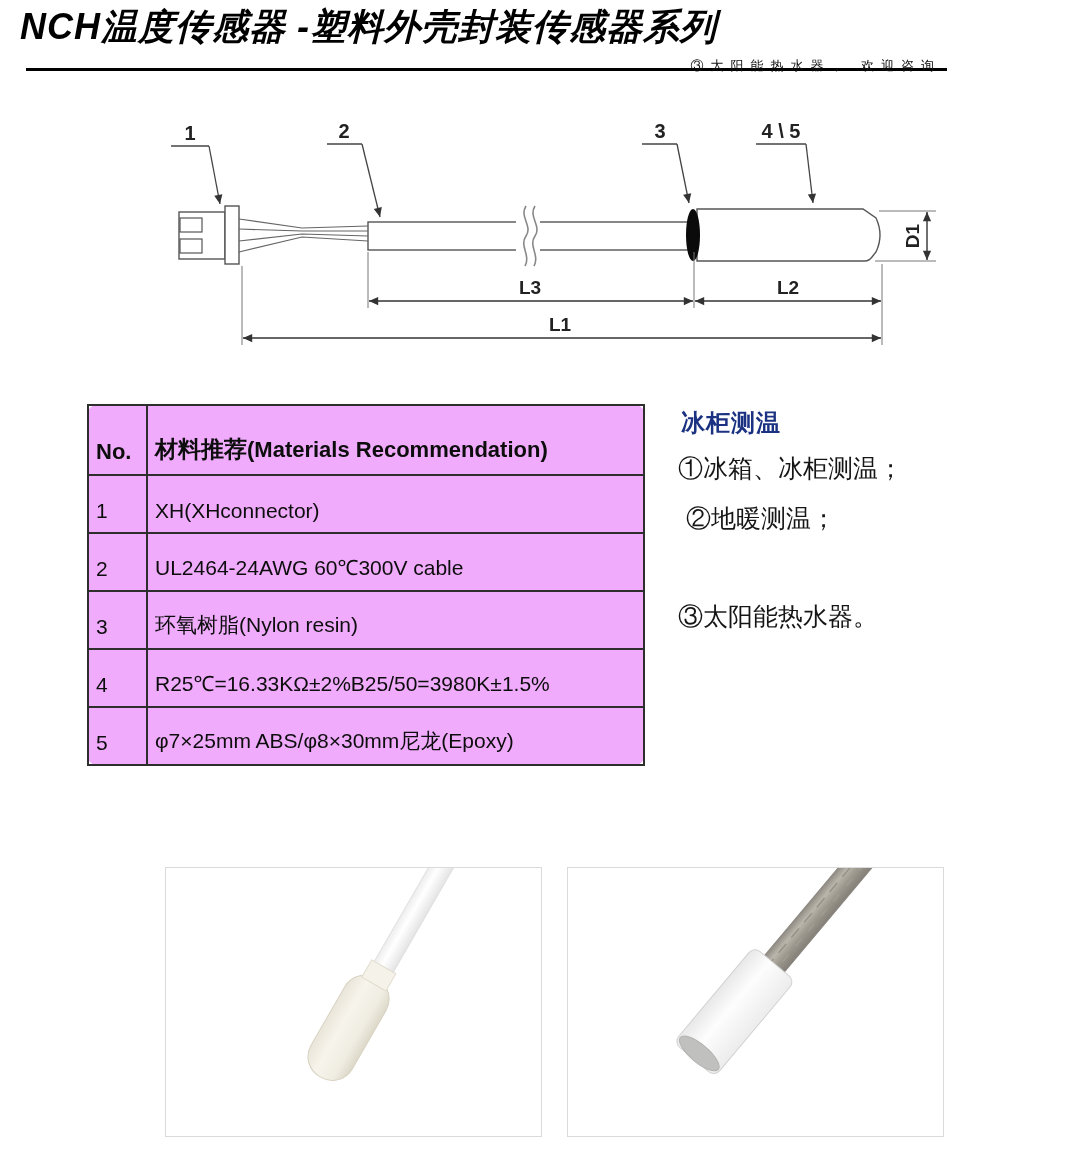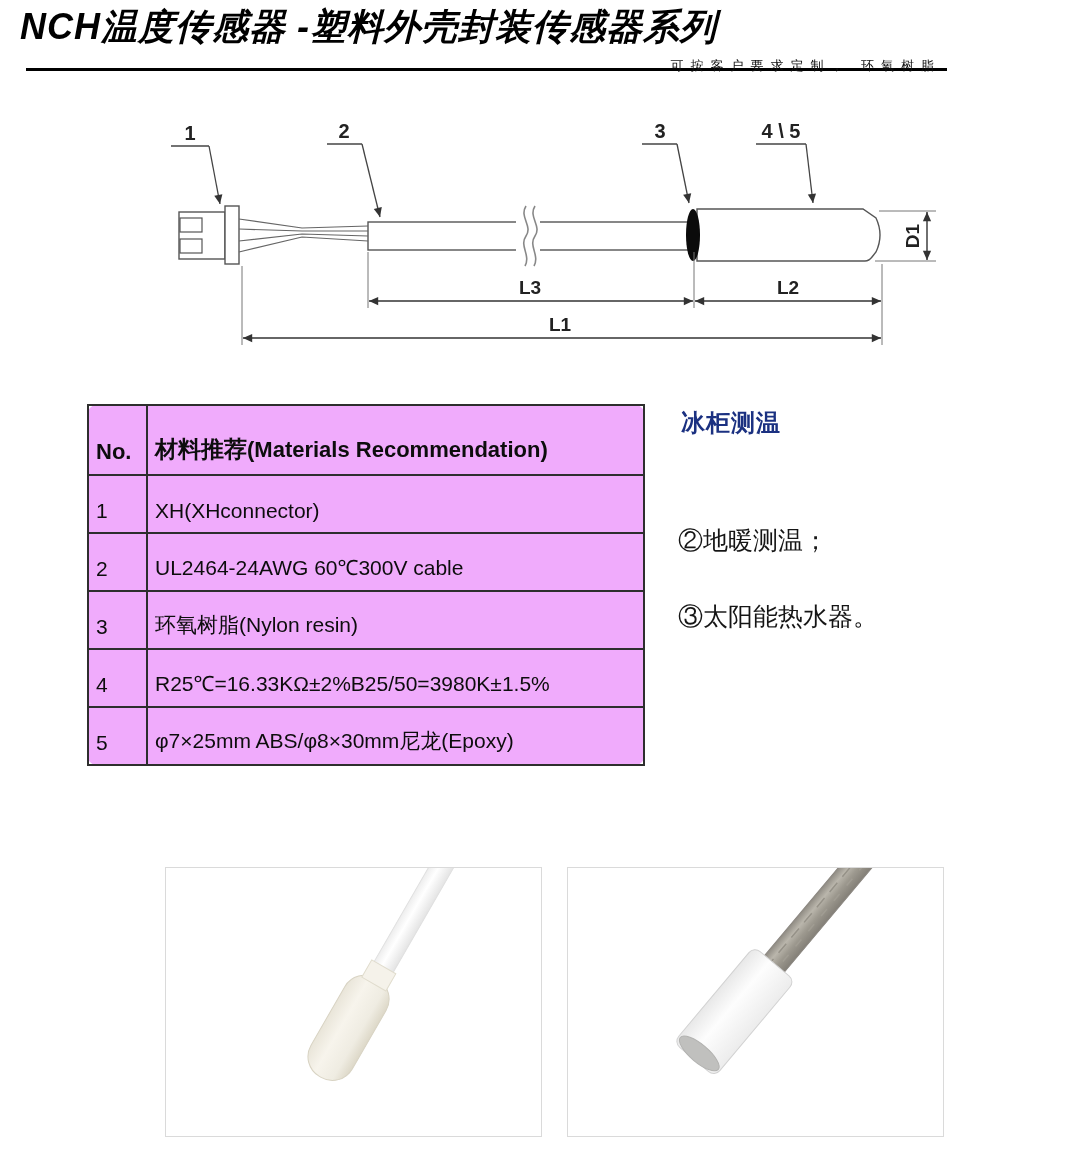--- a/index.html
+++ b/index.html
@@ -39,39 +39,39 @@
   .materials th { font-size:22px; font-weight:bold; }
   .materials th .cn { font-size:23px; }
   .materials td { font-size:21px; font-weight:400; }
   
   .apps-title {
     position:absolute; left:681px; top:407px; font-size:24px; font-weight:bold;
     color:var(--accent-blue, #1b3181); letter-spacing:1px;
   }
   .app-item { position:absolute; left:678px; font-size:25px; color:#151515; white-space:nowrap; }
   .app-item.i0 { top:452px; }
-  .app-item.i1 { top:524px; }
+  .app-item.i1 { top:502px;margin-left:8px; }
   .app-item.i2 { top:552px;margin-top:48px; }
   
   .photo {
     position:absolute; top:867px; width:377px; height:270px;
     border:1px solid #dadada; background:#fff; box-sizing:border-box;
   }
   .photo-left  { left:165px; }
   .photo-right { left:567px; }
   .photo svg { display:block; width:100%; height:100%; }
 </style>
 </head>
 <body>
 
 <div class="page">
 
   <div class="title">NCH温度传感器 -塑料外壳封装传感器系列</div>
   <div class="rule"></div>
-  <div class="tagline">可按客户要求定制， 环氧树脂</div>
+  <div class="tagline">③太阳能热水器， 欢迎咨询</div>
 
   <svg class="diagram" width="830" height="260" viewBox="120 100 830 260">
     <defs>
       <marker id="ah" viewBox="0 0 12 12" refX="11" refY="6" markerWidth="13" markerHeight="11" orient="auto-start-reverse" markerUnits="userSpaceOnUse">
         <path d="M1,1.5 L11,6 L1,10.5 Z" fill="#333"></path>
       </marker>
     </defs>
 
     <rect x="368" y="222" width="326" height="28" fill="#fff" stroke="#555" stroke-width="1.4"></rect>
 
@@ -152,20 +152,21 @@
       <td>R25℃=16.33KΩ±2%B25/50=3980K±1.5%</td>
     </tr>
     <tr class="row">
       <td>5</td>
       <td>φ7×25mm ABS/φ8×30mm尼龙(Epoxy)</td>
     </tr>
   </tbody>
     </table>
 
   <div class="apps-title">冰柜测温</div>
+  <div class="app-item i0">①冰箱、冰柜测温；</div>
   <div class="app-item i1">②地暖测温；</div>
   <div class="app-item i2">③太阳能热水器。</div>
 
   <div class="photo photo-left">
     <svg viewBox="0 0 377 270">
       <defs>
         <linearGradient id="capL" x1="0" y1="0" x2="1" y2="0">
           <stop offset="0" stop-color="#e9e5d9"></stop>
             <stop offset="0.35" stop-color="#f7f4ec"></stop>
           <stop offset="0.75" stop-color="#efecE2"></stop>

